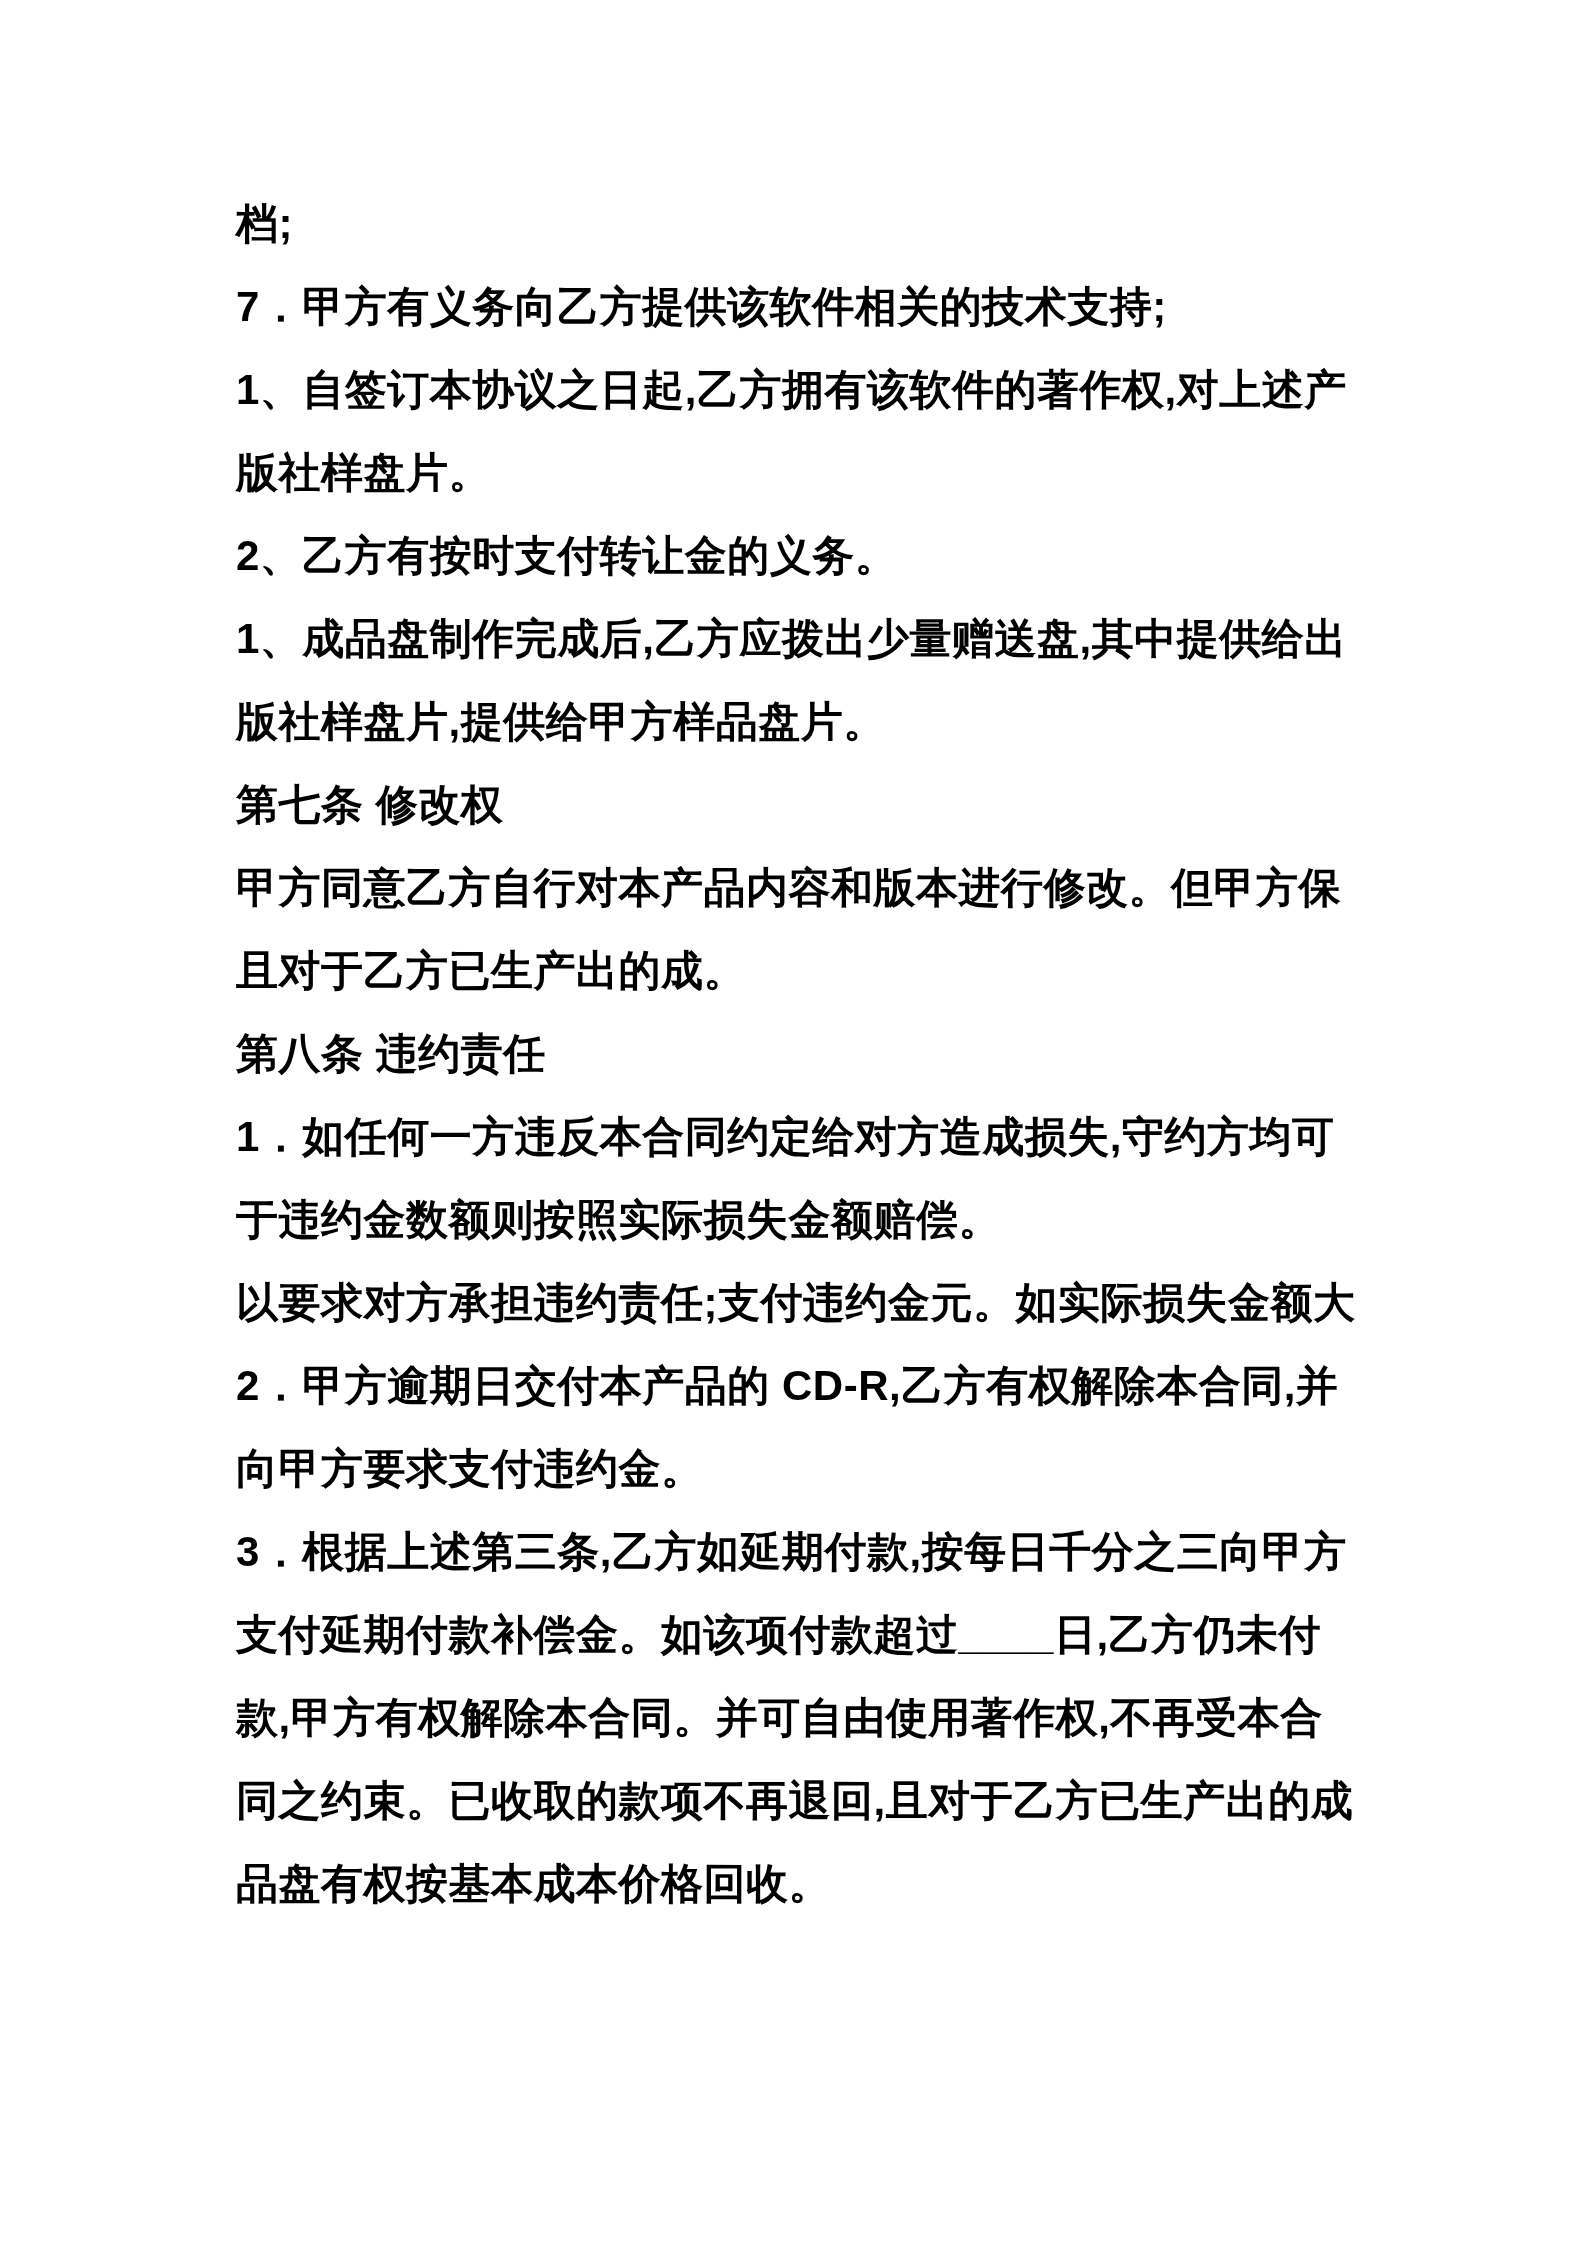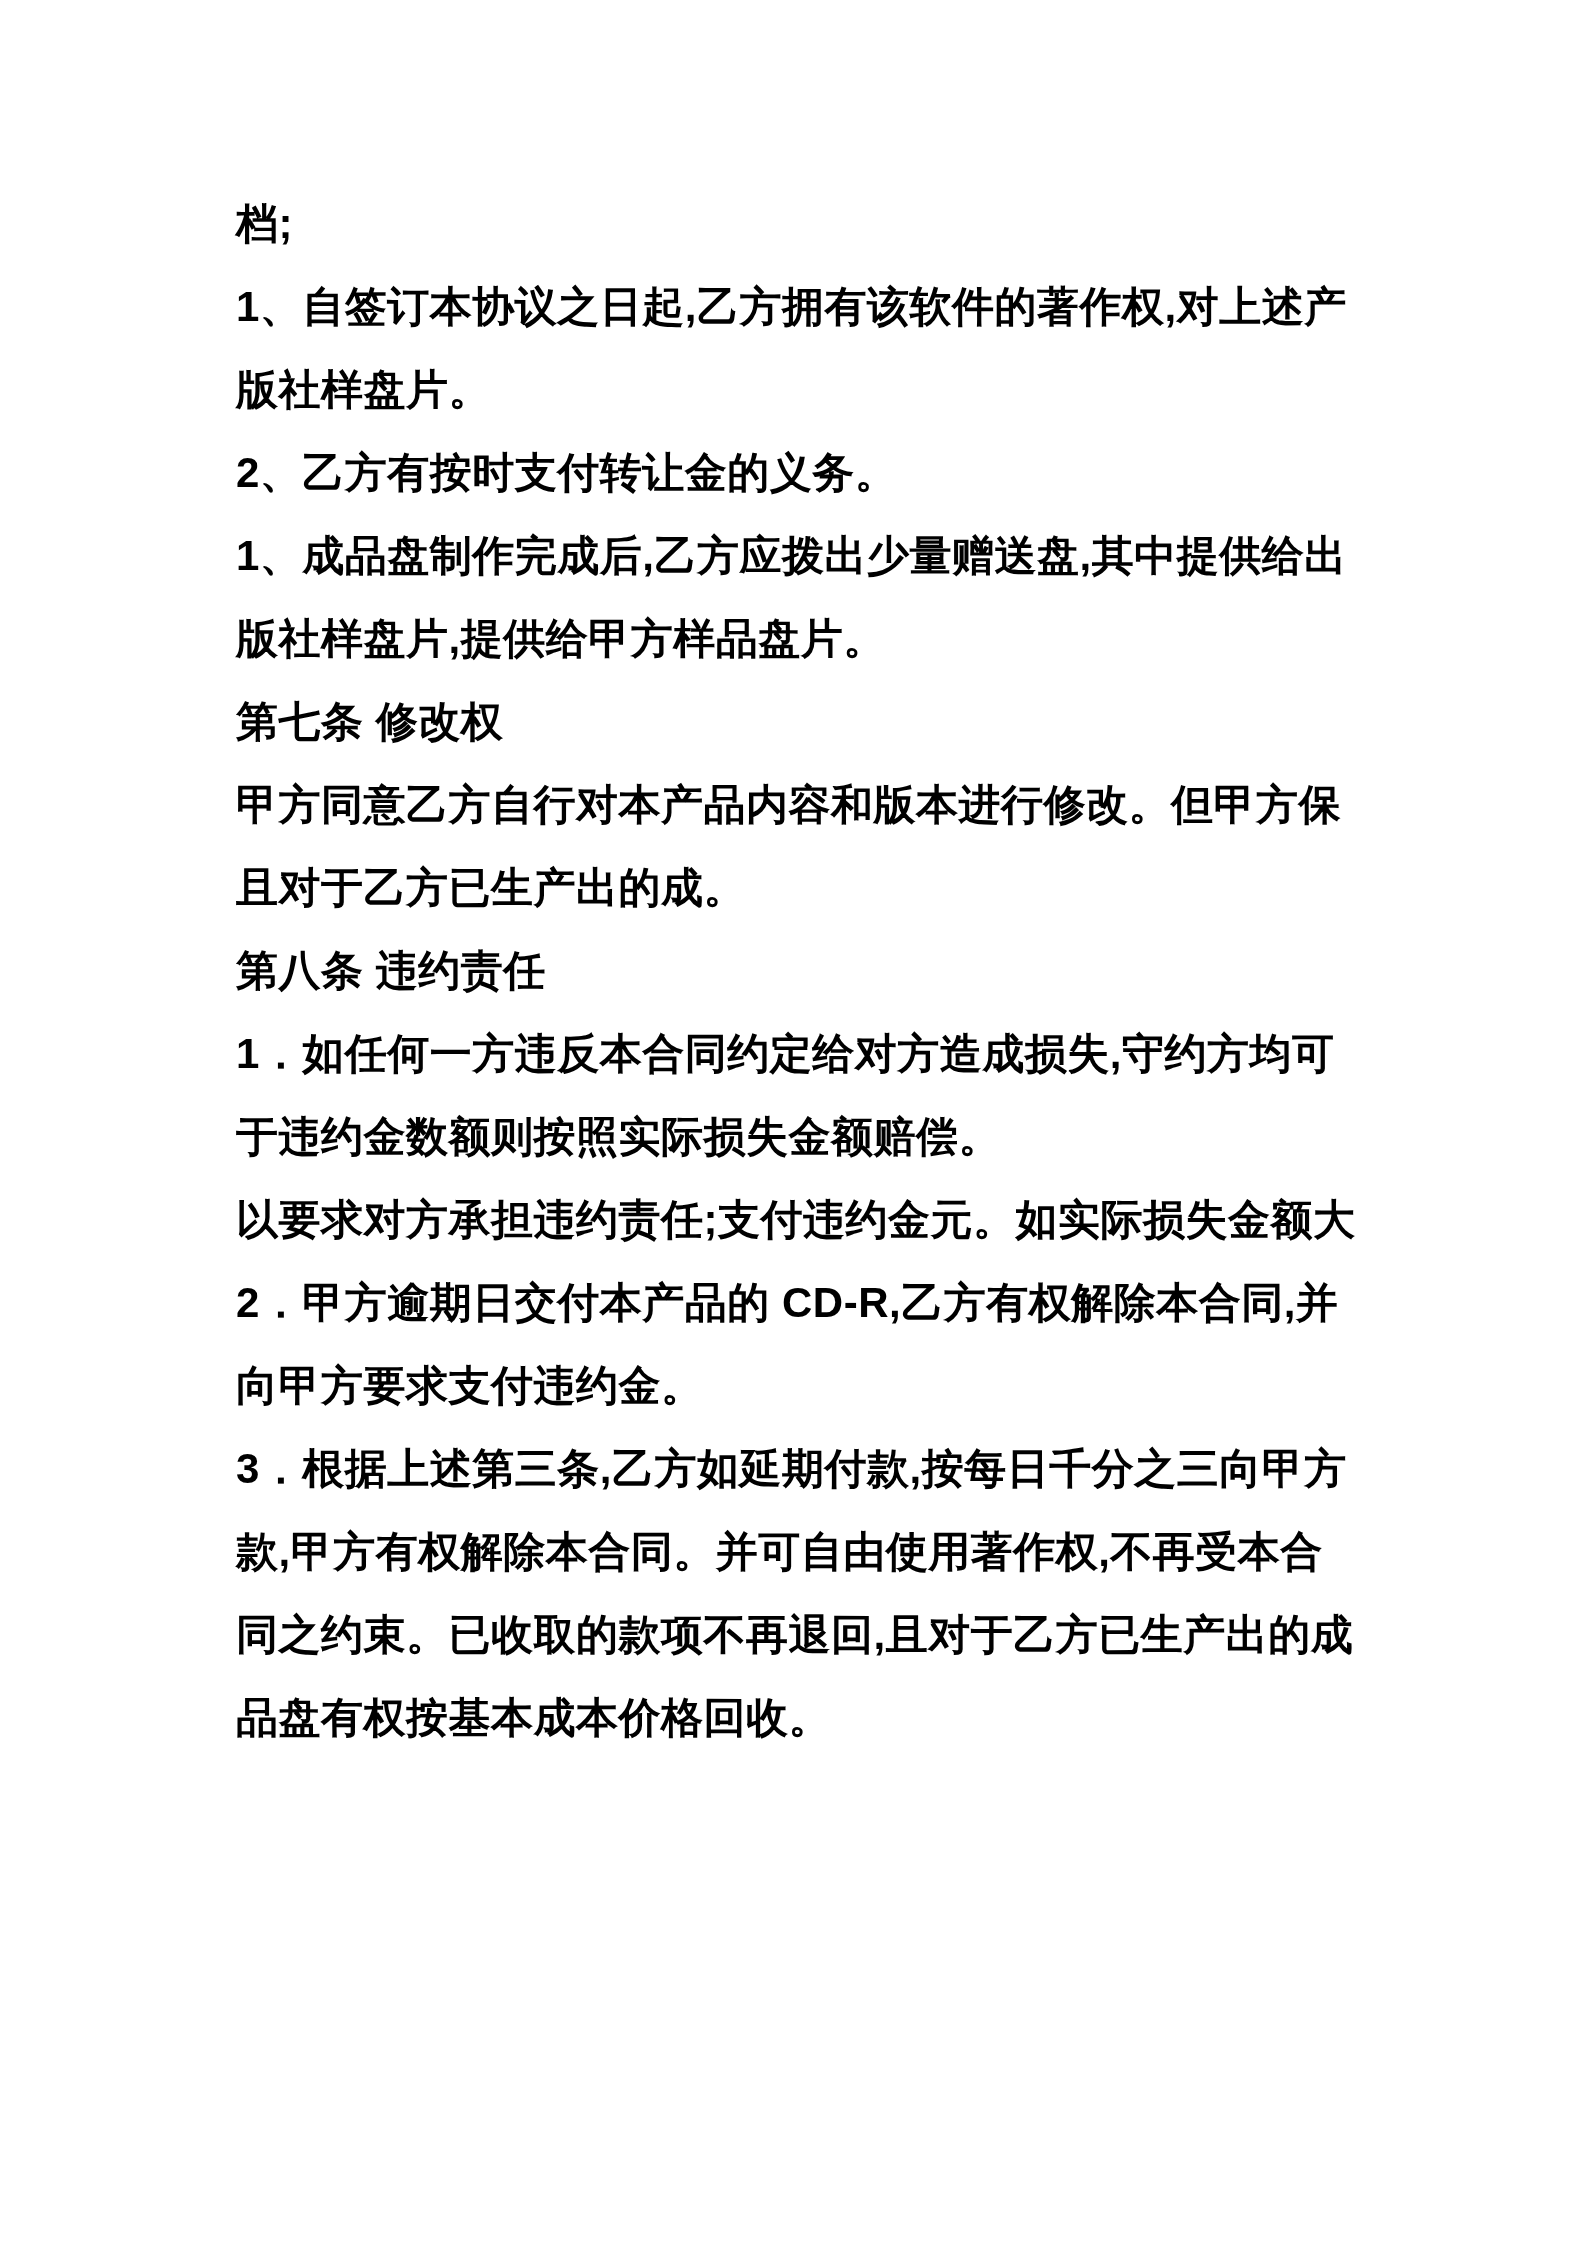--- a/index.html
+++ b/index.html
@@ -36,20 +36,23 @@
 </style>
 </head>
 <body>
 
 <div class="page">
 
   <div class="para">
     <span class="line">档;</span>
   </div>
 
+  <div class="para">
+    <span class="line">7．甲方有义务向乙方提供该软件相关的技术支持;</span>
+  </div>
 
 
   <div class="para">
     <span class="line">1、自签订本协议之日起,乙方拥有该软件的著作权,对上述产</span>
     <span class="line">版社样盘片。</span>
   </div>
 
   <div class="para">
     <span class="line">2、乙方有按时支付转让金的义务。</span>
   </div>
@@ -78,18 +81,19 @@
     <span class="line">以要求对方承担违约责任;支付违约金元。如实际损失金额大</span>
   </div>
 
   <div class="para">
     <span class="line">2．甲方逾期日交付本产品的 CD-R,乙方有权解除本合同,并</span>
     <span class="line">向甲方要求支付违约金。</span>
   </div>
 
   <div class="para">
     <span class="line">3．根据上述第三条,乙方如延期付款,按每日千分之三向甲方</span>
+    <span class="line">支付延期付款补偿金。如该项付款超过____日,乙方仍未付</span>
     <span class="line">款,甲方有权解除本合同。并可自由使用著作权,不再受本合</span>
     <span class="line">同之约束。已收取的款项不再退回,且对于乙方已生产出的成</span>
     <span class="line">品盘有权按基本成本价格回收。</span>
   </div>
 
 </div>
 
 </body></html>

